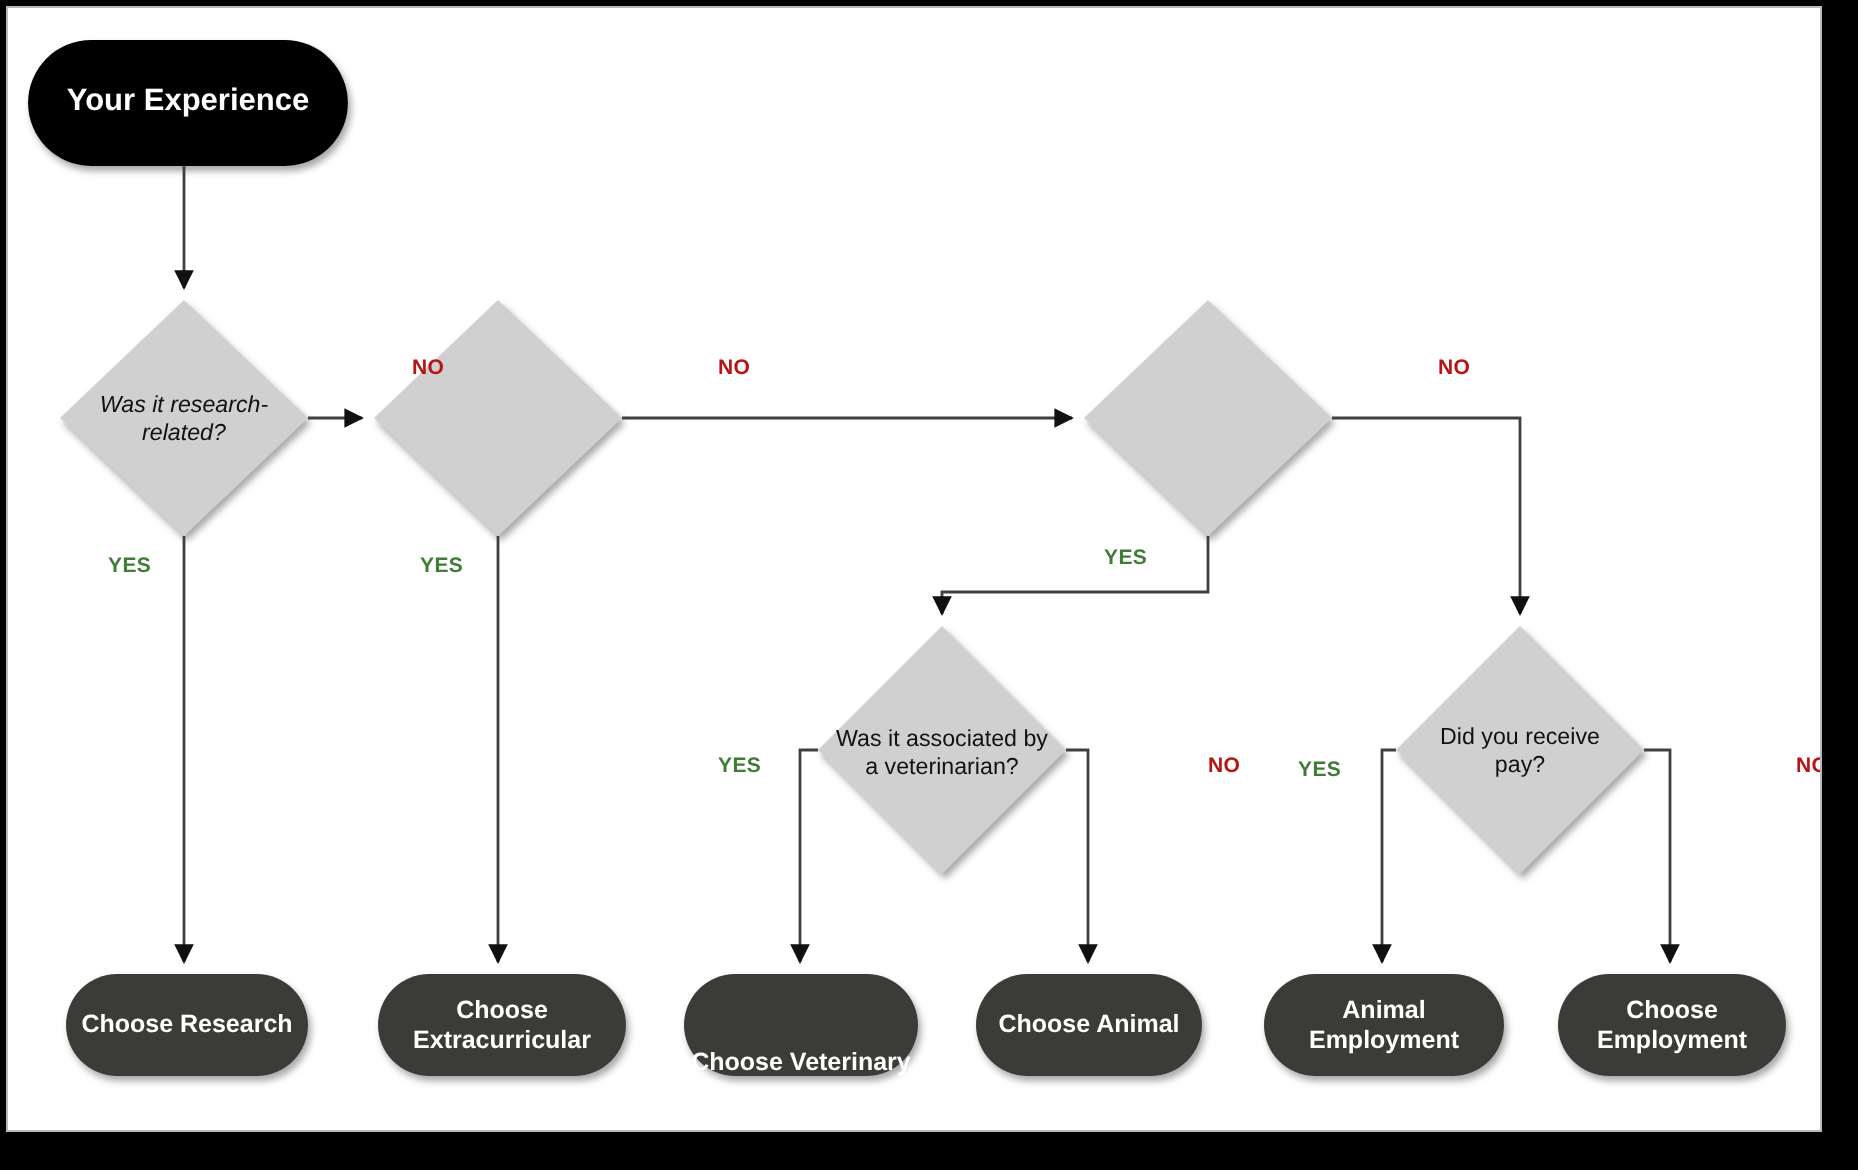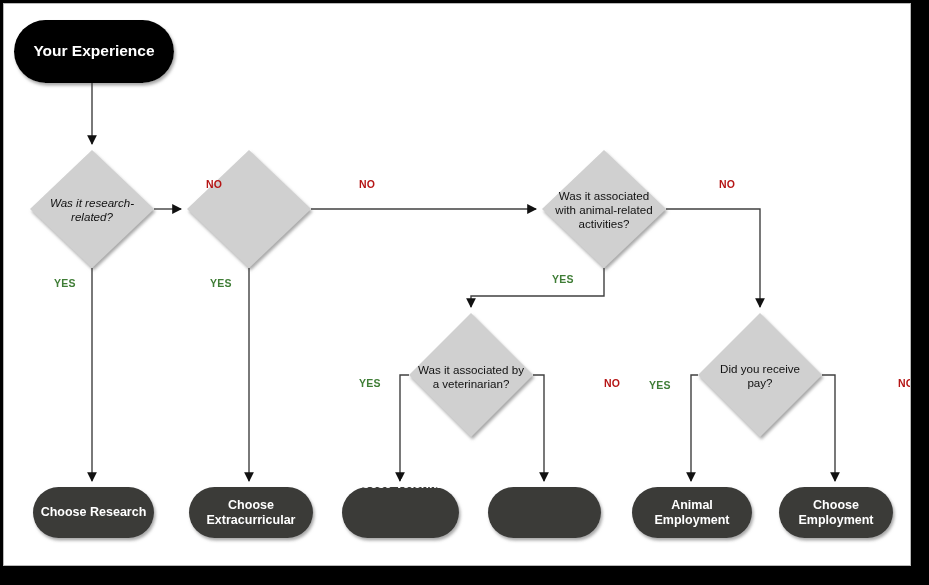--- a/index.html
+++ b/index.html
@@ -136,32 +136,32 @@
 
         <path d="M 818 371 L 831 371 L 831 477" marker-end="url(#arrow)"></path>
       </g>
     </svg>
 
     <div class="node-label terminator-label start-label" style="left:10px; top:16px; width:160px; height:63px;">Your Experience</div>
 
     <div class="node-label decision-label" style="left:36px; top:175px; width:104px; height:62px;font-style:italic;">Was it research-related?</div>
 
 
-    <div class="node-label decision-label" style="left:549px; top:165px; width:102px; height:82px;">Was it associated with animal-related activities?</div>
 
     <div class="node-label decision-label" style="left:413px; top:342px; width:108px; height:62px;">Was it associated by a veterinarian?</div>
 
     <div class="node-label terminator-label end-label" style="left:29px; top:483px; width:121px; height:51px;">Choose Research</div>
 
     <div class="node-label decision-label" style="left:702px; top:346px; width:108px; height:52px;">Did you receive pay?</div>
 
     <div class="node-label terminator-label end-label" style="left:185px; top:483px; width:124px; height:51px;">Choose Extracurricular</div>
 
-    <div class="node-label terminator-label end-label" style="left:338px; top:455px; width:117px; height:51px;text-align:center;">Choose Veterinary</div>
+    <div class="node-label terminator-label end-label" style="left:338px; top:502px; width:117px; height:51px;text-align:center;">Choose Veterinary</div>
 
+    <div class="node-label terminator-label end-label" style="left:484px; top:483px; width:113px; height:51px;">Choose Animal</div>
 
     <div class="node-label terminator-label end-label" style="left:628px; top:483px; width:120px; height:51px;">Animal Employment</div>
 
     <div class="node-label terminator-label end-label" style="left:775px; top:483px; width:114px; height:51px;">Choose Employment</div>
 
     <div class="edge-label no" style="left:158px; top:174px;">NO</div>
 
     <div class="edge-label yes" style="left:50px; top:273px;">YES</div>
 
     <div class="edge-label no" style="left:311px; top:174px;">NO</div>

